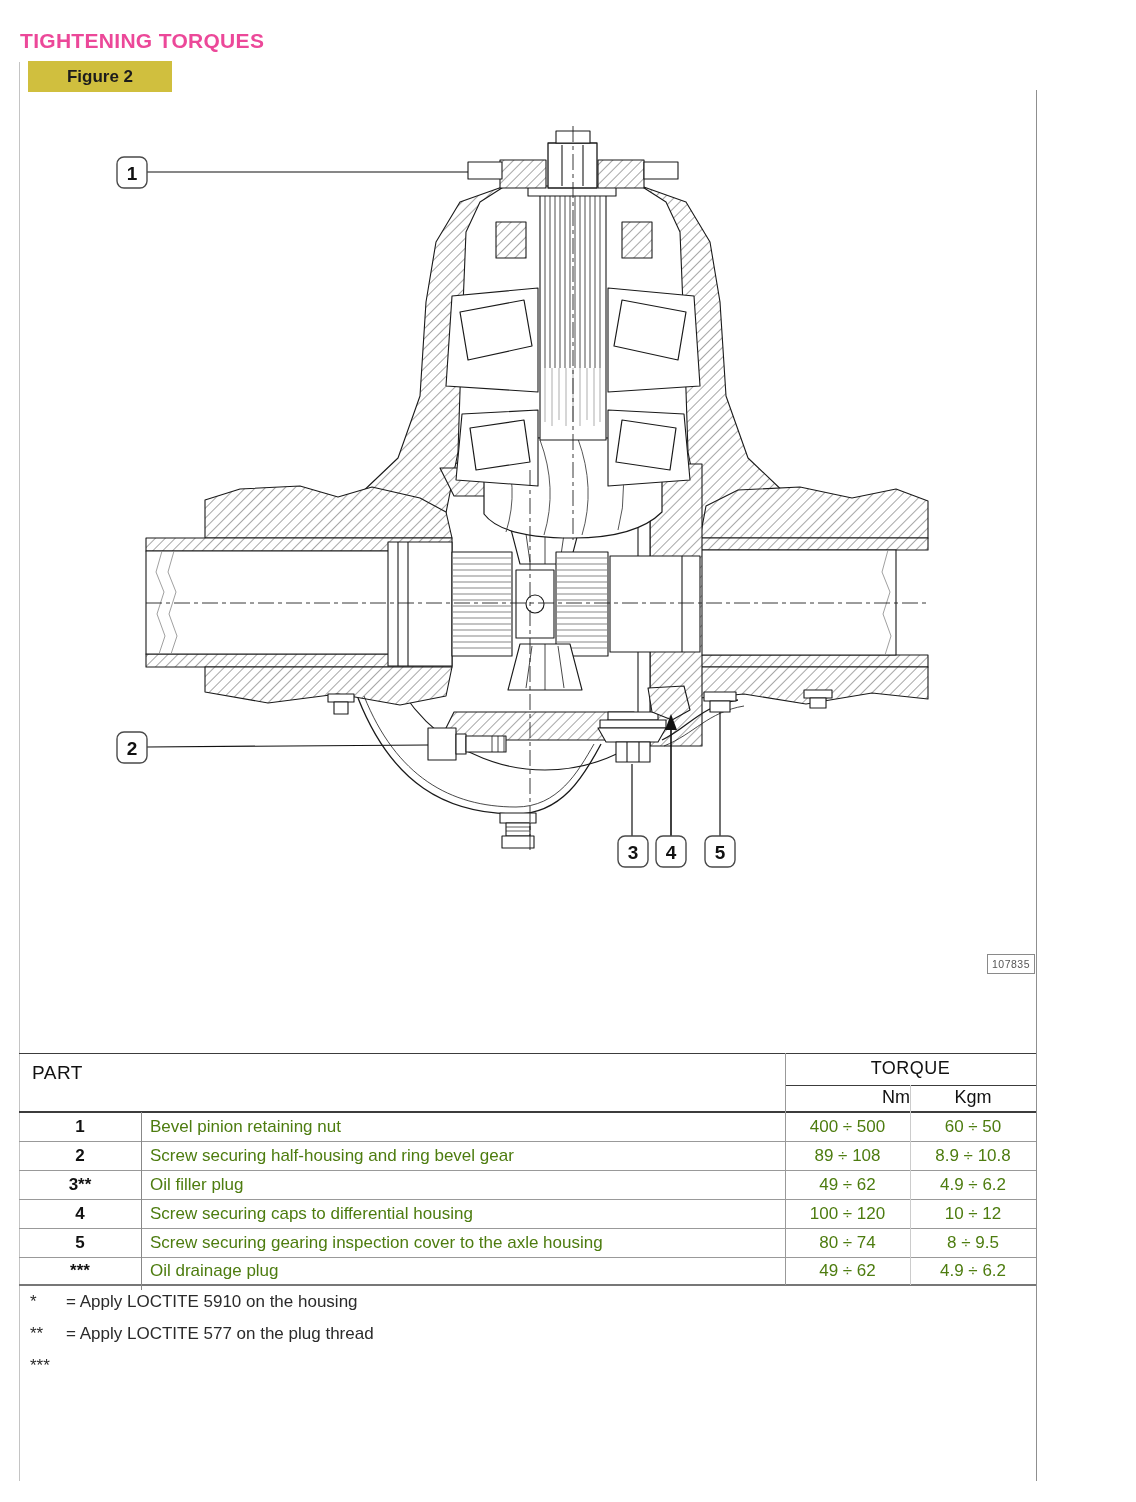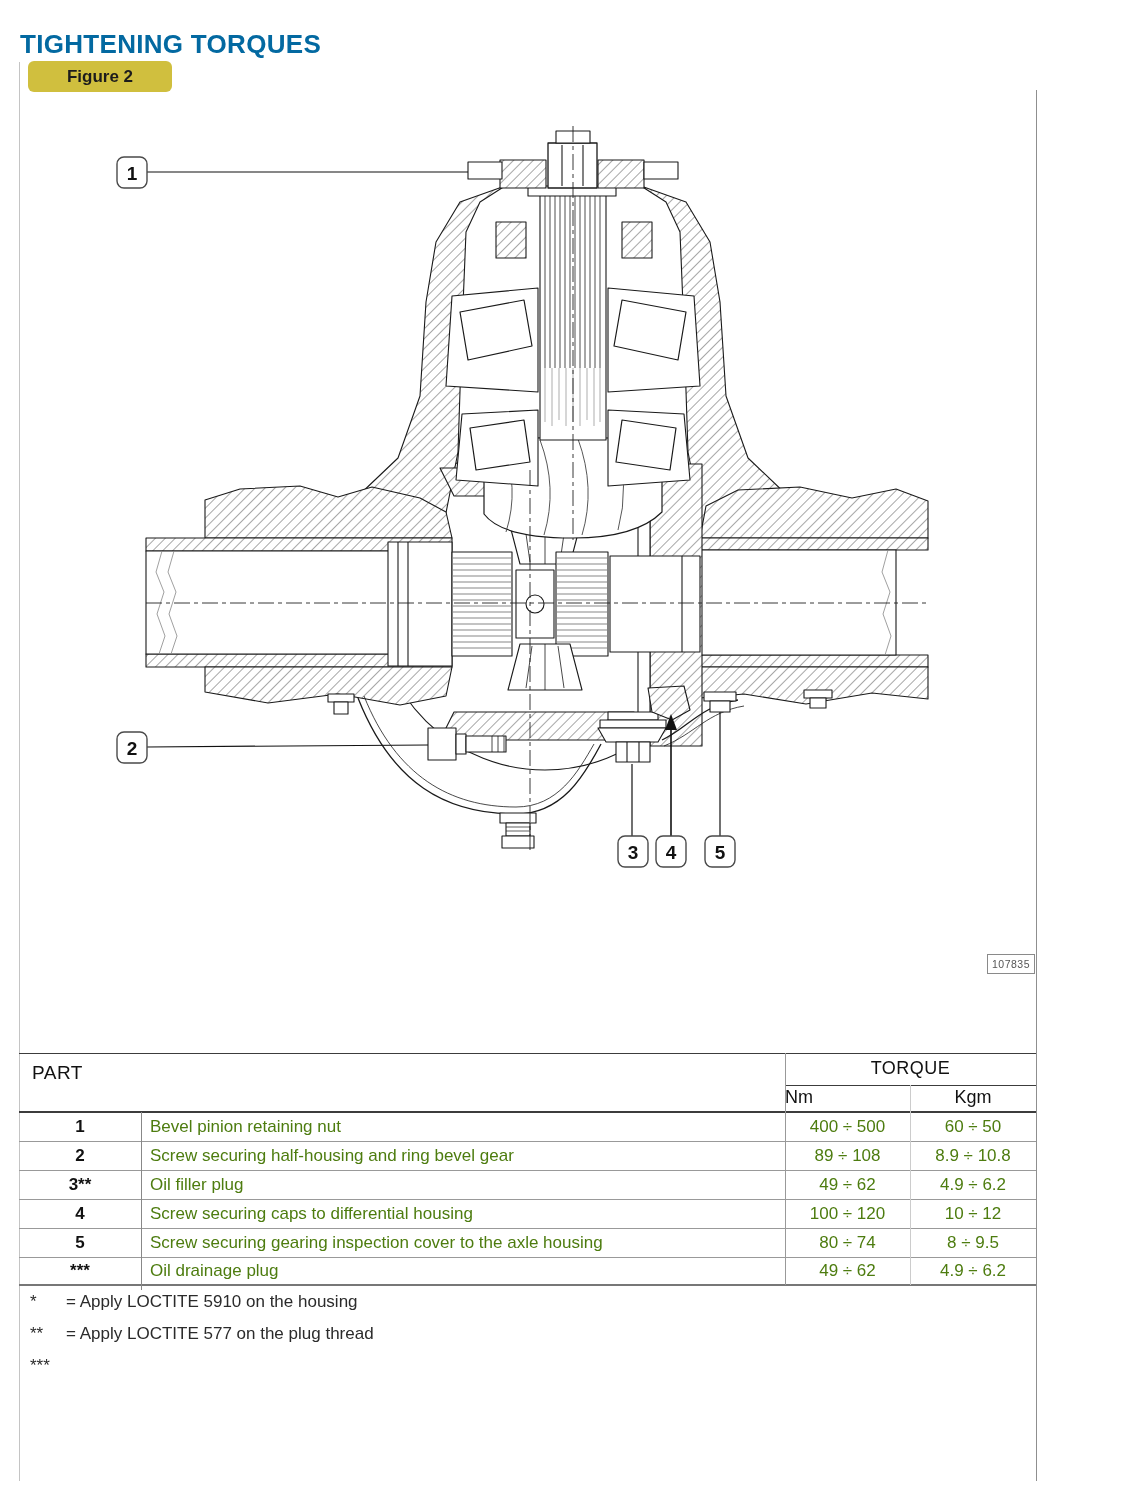--- a/index.html
+++ b/index.html
@@ -3,27 +3,27 @@
 <meta charset="utf-8">
 <style>
   html,body { margin:0; padding:0; background:#e8e8e8; }
   .page {
     position:relative; width:1136px; height:1502px; margin:0 auto;
     background:#ffffff; overflow:hidden;
     font-family:"Liberation Sans", sans-serif; color:#1a1a1a;
   }
   .abs { position:absolute; }
   .title {
-    left:20px; top:29px; font-size:26px; font-weight:bold;
-    letter-spacing:0.3px; color:#0369a1;
+    left:20px; top:29px; font-size:21px; font-weight:bold;
+    letter-spacing:0.3px; color:#ec4899;
   }
   .badge {
     left:28px; top:61px; width:144px; height:31px;
     display:flex; align-items:center; justify-content:center;
-    font-size:17px; font-weight:600; color:#1c1c1c;border-radius:6px;
+    font-size:17px; font-weight:600; color:#1c1c1c;
   }
   .border-left  { left:19px;  top:62px; width:1px; height:1419px; background:#c4c4c4; }
   .border-right { left:1036px; top:90px; width:1px; height:1391px; background:#8f8f8f; }
   .figref {
     left:987px; top:954px; width:46px; height:18px;
     border:1px solid #8a8a8a; display:flex; align-items:center; justify-content:center;
     font-size:10.5px; color:#555; letter-spacing:0.5px;
   }
   .caption {
     left:19px; top:1001px; width:1017px; text-align:center;
@@ -217,21 +217,21 @@
   <div class="hl" style="left:19px;top:1199px;width:1017px;border-top:1px solid #999"></div>
   <div class="hl" style="left:19px;top:1228px;width:1017px;border-top:1px solid #999"></div>
   <div class="hl" style="left:19px;top:1257px;width:1017px;border-top:1px solid #999"></div>
   <div class="hl" style="left:19px;top:1284px;width:1017px;border-top:2px solid #777"></div>
   <div class="vl" style="left:141px;top:1112px;height:178px;border-left:1px solid #888"></div>
   <div class="vl" style="left:785px;top:1053px;height:232px;border-left:1px solid #999"></div>
   <div class="vl" style="left:910px;top:1085px;height:200px;border-left:1px solid #ccc"></div>
 
   <div class="thead" style="left:32px;top:1062px;font-size:19px;letter-spacing:0.5px">PART</div>
   <div class="thead" style="left:785px;top:1058px;width:251px;text-align:center;letter-spacing:0.5px">TORQUE</div>
-  <div class="thead" style="left:785px;top:1087px;width:125px;text-align:left">Nm</div>
+  <div class="thead" style="left:785px;top:1087px;width:125px;text-align:right">Nm</div>
   <div class="thead" style="left:910px;top:1087px;width:126px;text-align:center">Kgm</div>
 
   <div>
     <div class="cell part" style="top:1112px">1</div>
     <div class="cell desc" style="top:1112px">Bevel pinion retaining nut</div>
     <div class="cell nm" style="top:1112px">400 ÷ 500</div>
     <div class="cell kgm" style="top:1112px">60 ÷ 50</div>
   </div>
   <div>
     <div class="cell part" style="top:1141px">2</div>

